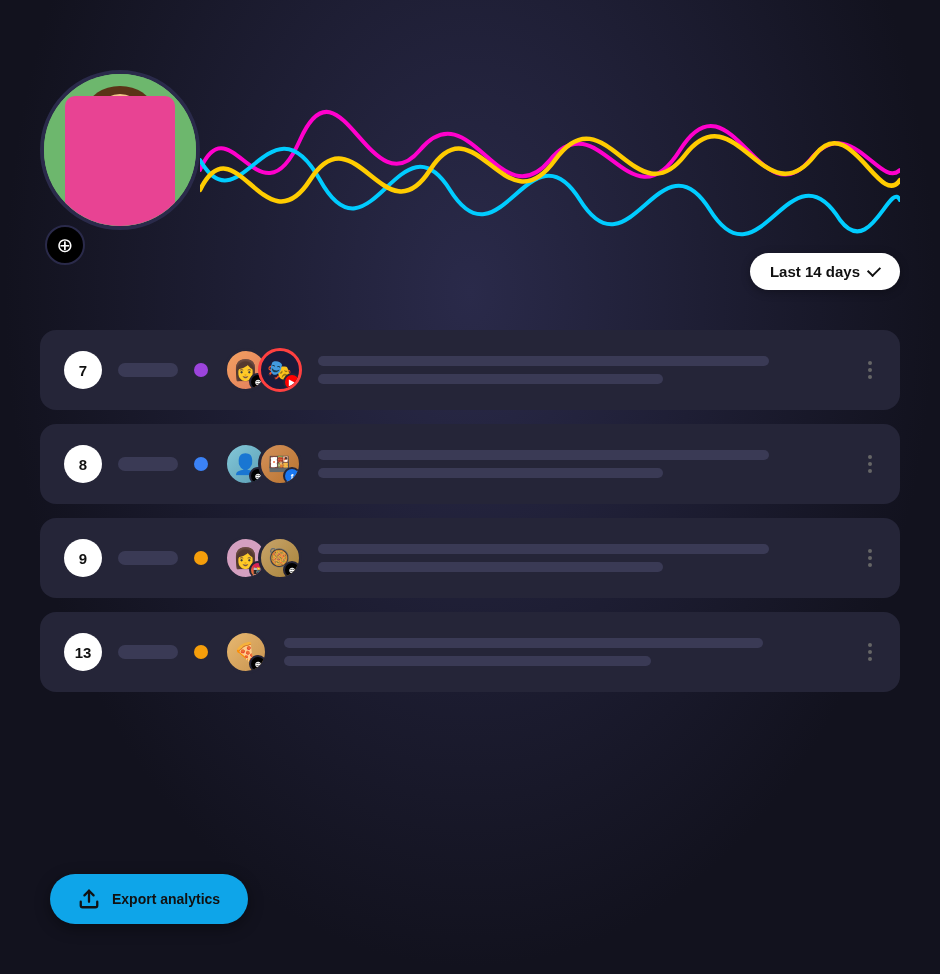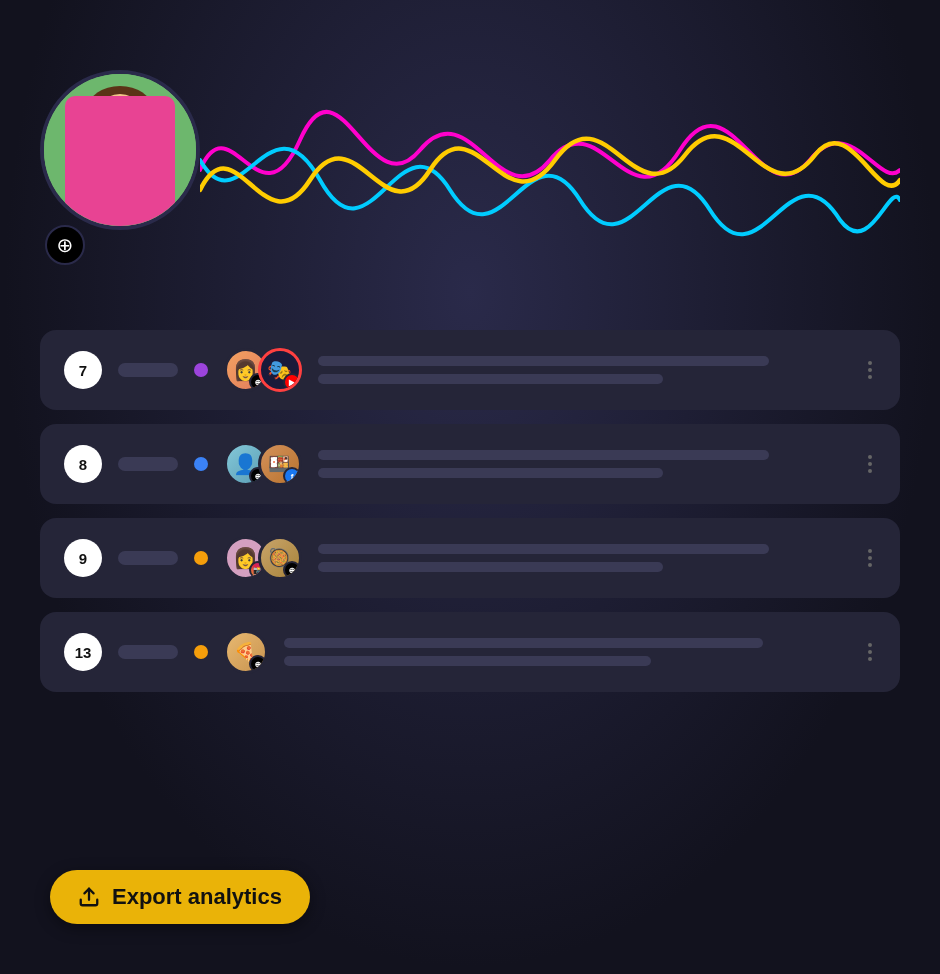--- a/index.html
+++ b/index.html
@@ -317,29 +317,29 @@
     
     .mini-person {
       font-size: 20px;
     }
 
     
     .export-btn {
       position: absolute;
       bottom: 50px;
       left: 50px;
-      background: #eab308;
+      background: #0ea5e9;
       border-radius: 30px;
       padding: 14px 28px;
       display: flex;
       align-items: center;
       gap: 12px;
       cursor: pointer;
       border: none;
-      font-size: 22px;
+      font-size: 14px;
       font-weight: 700;
       color: #111;
       box-shadow: 0 4px 15px rgba(0,0,0,0.4);
     }
 
     .export-icon {
       width: 22px;
       height: 22px;
     }
   </style>
@@ -376,20 +376,24 @@
       <svg viewBox="0 0 700 220" preserveAspectRatio="none" xmlns="http://www.w3.org/2000/svg">
 
         <path d="M0,110 C30,40 60,170 100,80 C140,-10 170,150 220,90 C270,30 300,160 350,100 C400,40 430,170 480,90 C530,10 560,160 610,100 C650,50 680,130 700,110" fill="none" stroke="#ff00cc" stroke-width="4" stroke-linecap="round"></path>
 
         <path d="M0,100 C40,170 70,30 120,120 C170,210 200,50 250,130 C300,210 330,60 380,140 C430,220 460,70 510,150 C560,230 590,80 640,160 C670,200 690,120 700,140" fill="none" stroke="#00ccff" stroke-width="4" stroke-linecap="round"></path>
 
         <path d="M0,130 C35,60 65,190 110,120 C155,50 185,180 230,110 C275,40 305,170 355,100 C405,30 435,160 485,95 C535,30 565,160 615,95 C650,50 680,150 700,120" fill="none" stroke="#ffcc00" stroke-width="4.5" stroke-linecap="round"></path>
       </svg>
     </div>
 
+    <button class="date-filter">
+      <span>Last 14 days</span>
+      <div class="chevron-down"></div>
+    </button>
   </div>
 
   <div class="rows-container">
 
     <div class="list-row">
       <div class="row-number">
         <span>7</span>
       </div>
       <div class="row-bar-short"></div>
       <div class="dot dot-purple"></div>

